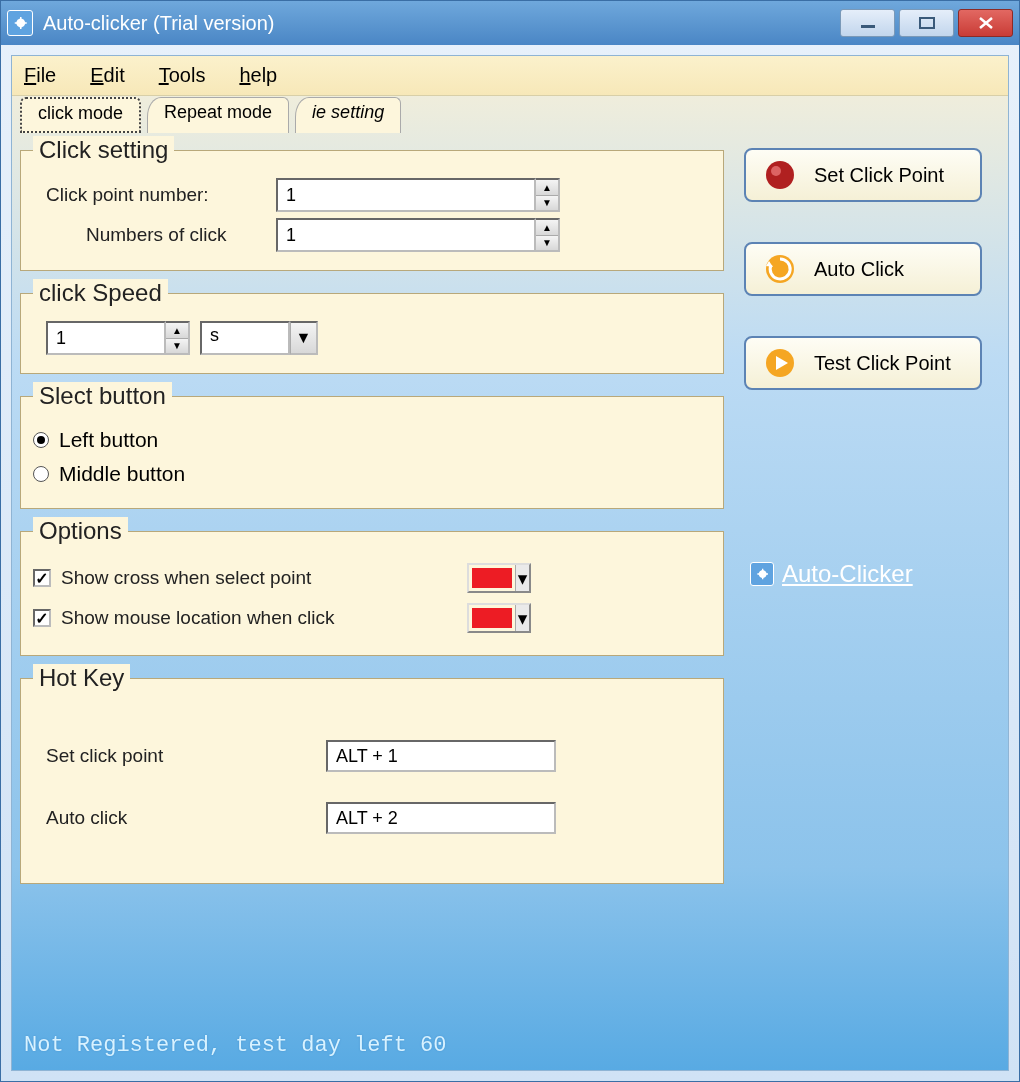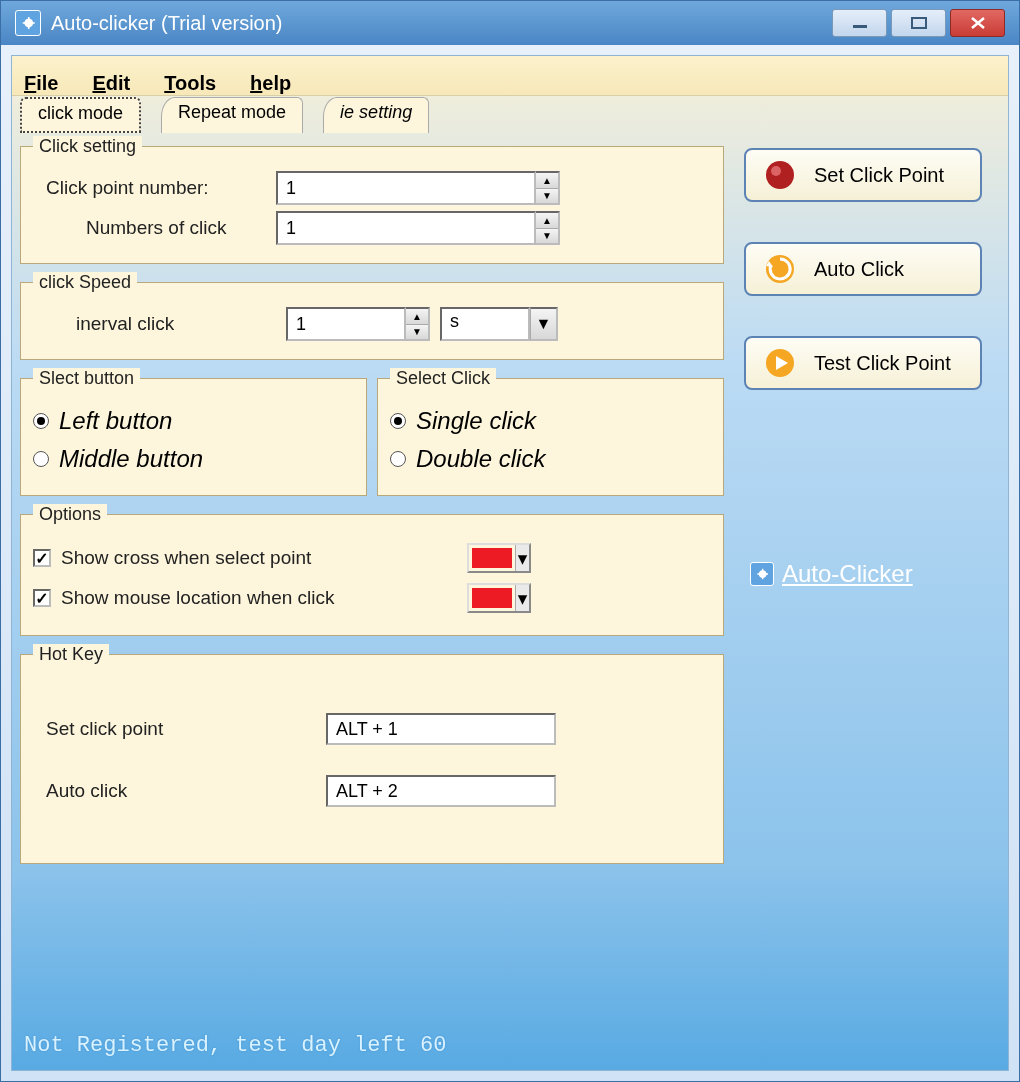--- a/index.html
+++ b/index.html
@@ -1,64 +1,64 @@
 <!DOCTYPE html>
 <html><head>
 <meta charset="utf-8">
 <style>
 * { box-sizing: border-box; margin: 0; padding: 0; }
 body { font-family: Tahoma, Arial, sans-serif; font-size: 16px; background: #fff; }
 
 .window { width: 1020px; height: 1082px; border: 1px solid #3a6ea5; background: linear-gradient(180deg, #e8f1fb 0%, #d0e2f5 100%); display: flex; flex-direction: column; }
 
-.titlebar { height: 44px; background: linear-gradient(180deg, #6fa8dc 0%, #4a86c5 100%); display: flex; align-items: center; padding: 0 14px; color: #fff; font-size: 20px; }
+.titlebar { height: 44px; background: linear-gradient(180deg, #6fa8dc 0%, #4a86c5 100%); display: flex; align-items: center; padding: 0 6px; color: #fff; font-size: 20px; }
 .titlebar-icon { width: 26px; height: 26px; background: #5fa3e0; border: 1px solid #fff; border-radius: 3px; display: flex; align-items: center; justify-content: center; margin-right: 10px; }
 .titlebar-icon svg { width: 18px; height: 18px; }
 .title-text { flex: 1; }
 .win-controls { display: flex; gap: 4px; }
 .win-btn { width: 55px; height: 28px; background: linear-gradient(180deg, #e5eefa 0%, #c2d6ed 100%); border: 1px solid #7a99b8; border-radius: 3px; display: flex; align-items: center; justify-content: center; cursor: pointer; }
 .win-btn.close { background: linear-gradient(180deg, #e26862 0%, #c93c36 100%); border-color: #8c2a26; }
 .win-btn svg { width: 22px; height: 14px; }
 
 .client { flex: 1; margin: 10px; background: linear-gradient(180deg, #f7f0d8 0%, #bcdbf4 30%, #8cc3eb 80%, #58aae3 100%); border: 1px solid #8fb4d4; display: flex; flex-direction: column; position: relative; }
 
-.menubar { height: 40px; background: linear-gradient(180deg, #fbf1cc 0%, #f7e8b8 100%); border-bottom: 1px solid #d8cfa8; display: flex; align-items: flex-end; padding: 0 12px; gap: 34px; font-size: 20px; font-weight: bold; }
+.menubar { height: 40px; background: linear-gradient(180deg, #fbf1cc 0%, #f7e8b8 100%); border-bottom: 1px solid #d8cfa8; display: flex; align-items: flex-start; padding: 8px 12px; gap: 34px; font-size: 20px; }
 .menubar span { cursor: pointer; }
 .menubar span u { text-decoration: underline; }
 
 .tabs { display: flex; height: 36px; padding-left: 8px; background: transparent; }
-.tab { padding: 4px 16px 12px; border: 1px solid #aaa; border-bottom: none; border-top-left-radius: 6px; border-top-right-radius: 6px; background: #fdf6dc; margin-right: 20px; cursor: pointer; font-size: 18px; position: relative; top: 1px; }
+.tab { padding: 4px 16px 12px; border: 1px solid #aaa; border-bottom: none; border-top-left-radius: 6px; border-top-right-radius: 6px; background: #fdf6dc; margin-right: 6px; cursor: pointer; font-size: 18px; position: relative; top: 1px; }
 .tab.active { border: 2px dotted #444; background: #fdf6dc; z-index: 2; }
 .tab:nth-child(2) { background:#fdf6dc; border-top-left-radius: 14px 20px; }
 .tab:nth-child(3) { background:#fdf6dc; border-top-left-radius: 14px 20px; font-style: italic; }
 
 .content-row { display: flex; flex: 1; }
 .main-panel { width: 720px; padding: 4px 8px 8px; }
 .side-panel { flex: 1; padding: 16px 18px 0 12px; }
 
 fieldset { border: 1px solid #b8a87a; background: #fdf6dc; margin-bottom: 8px; padding: 8px 12px 12px; }
-legend { padding: 0 6px; font-size: 18px; color: #222; background: #fdf6dc; }
+legend { padding: 0 6px; font-size: 24px; color: #222; background: #fdf6dc; }
 
 .row { display: flex; align-items: center; margin: 6px 13px; }
 .lbl { font-size: 19px; color: #222; }
 
 .spinner { display: flex; height: 34px; }
 .spinner input { width: 260px; border: 2px inset #bbb; padding: 0 8px; font-size: 18px; background: #fff; }
 .spinner .spin-btns { width: 24px; display: flex; flex-direction: column; border: 2px inset #bbb; border-left: none; }
 .spin-btns div { flex: 1; background: linear-gradient(180deg, #f4f4f4, #d8d8d8); display: flex; align-items: center; justify-content: center; cursor: pointer; border-bottom: 1px solid #aaa; font-size: 10px; }
 .spin-btns div:last-child { border-bottom: none; }
 
 .spinner.small input { width: 120px; }
 .select-box { display: flex; height: 34px; margin-left: 10px; }
 .select-box .sv { width: 90px; border: 2px inset #bbb; padding: 2px 8px; background: #fff; font-size: 18px; }
 .select-box .sd { width: 28px; border: 2px inset #bbb; border-left: 1px solid #aaa; background: linear-gradient(180deg, #f4f4f4, #d8d8d8); display: flex; align-items: center; justify-content: center; cursor: pointer; }
 
 .two-col { display: flex; gap: 10px; }
 .two-col fieldset { flex: 1; }
-.radio-line { display: flex; align-items: center; gap: 10px; margin: 10px 0; font-size: 24px; cursor: pointer; font-style: italic; }
+.radio-line { display: flex; align-items: center; gap: 10px; margin: 10px 0; font-size: 21px; cursor: pointer; }
 .radio { width: 16px; height: 16px; border: 1px solid #555; border-radius: 50%; display: inline-flex; align-items: center; justify-content: center; background: #fff; }
 .radio.checked::after { content: ''; width: 8px; height: 8px; background: #000; border-radius: 50%; }
 
 .check-line { display: flex; align-items: center; gap: 10px; margin: 10px 0; font-size: 19px; justify-content: flex-end; }
 .checkbox { width: 18px; height: 18px; border: 2px inset #bbb; background: #fff; display: inline-flex; align-items: center; justify-content: center; cursor: pointer; }
 .checkbox.checked::after { content: '✓'; font-size: 16px; font-weight: bold; color: #000; }
 
 .color-picker { display: flex; width: 64px; height: 30px; border: 2px outset #ddd; margin-left: auto; margin-right: 180px; cursor: pointer; }
 .color-swatch { width: 40px; background: #ed1c24; margin: 3px; }
 .color-dd { flex: 1; display: flex; align-items: center; justify-content: center; border-left: 1px solid #aaa; background: #eaeaea; }
@@ -143,21 +143,20 @@
                   <div>▲</div>
                   <div>▼</div>
                 </div>
             </div>
           </div>
         </fieldset>
 
         <fieldset>
           <legend>click Speed</legend>
           <div class="row">
-            <div class="lbl" style="width:240px;padding-left:30px">inerval click</div>
             <div class="spinner small">
               <input value="1" style="">
               <div class="spin-btns">
                   <div>▲</div>
                   <div>▼</div>
                 </div>
             </div>
             <div class="select-box">
               <div class="sv">s</div>
               <div class="sd">▼</div>
@@ -168,31 +167,20 @@
         <div class="two-col">
           <fieldset>
             <legend>Slect button</legend>
             <div class="radio-line">
                 <span class="radio checked"></span>
                 <span>Left button</span>
               </div>
             <div class="radio-line">
                 <span class="radio"></span>
                 <span>Middle button</span>
-              </div>
-          </fieldset>
-          <fieldset>
-            <legend>Select Click</legend>
-            <div class="radio-line">
-                <span class="radio checked"></span>
-                <span>Single click</span>
-              </div>
-            <div class="radio-line">
-                <span class="radio"></span>
-                <span>Double click</span>
               </div>
           </fieldset>
         </div>
 
         <fieldset>
           <legend>Options</legend>
           <div class="check-line">
             <span class="checkbox checked"></span>
             <span class="lbl">Show cross when select point</span>
             <div class="color-picker">

